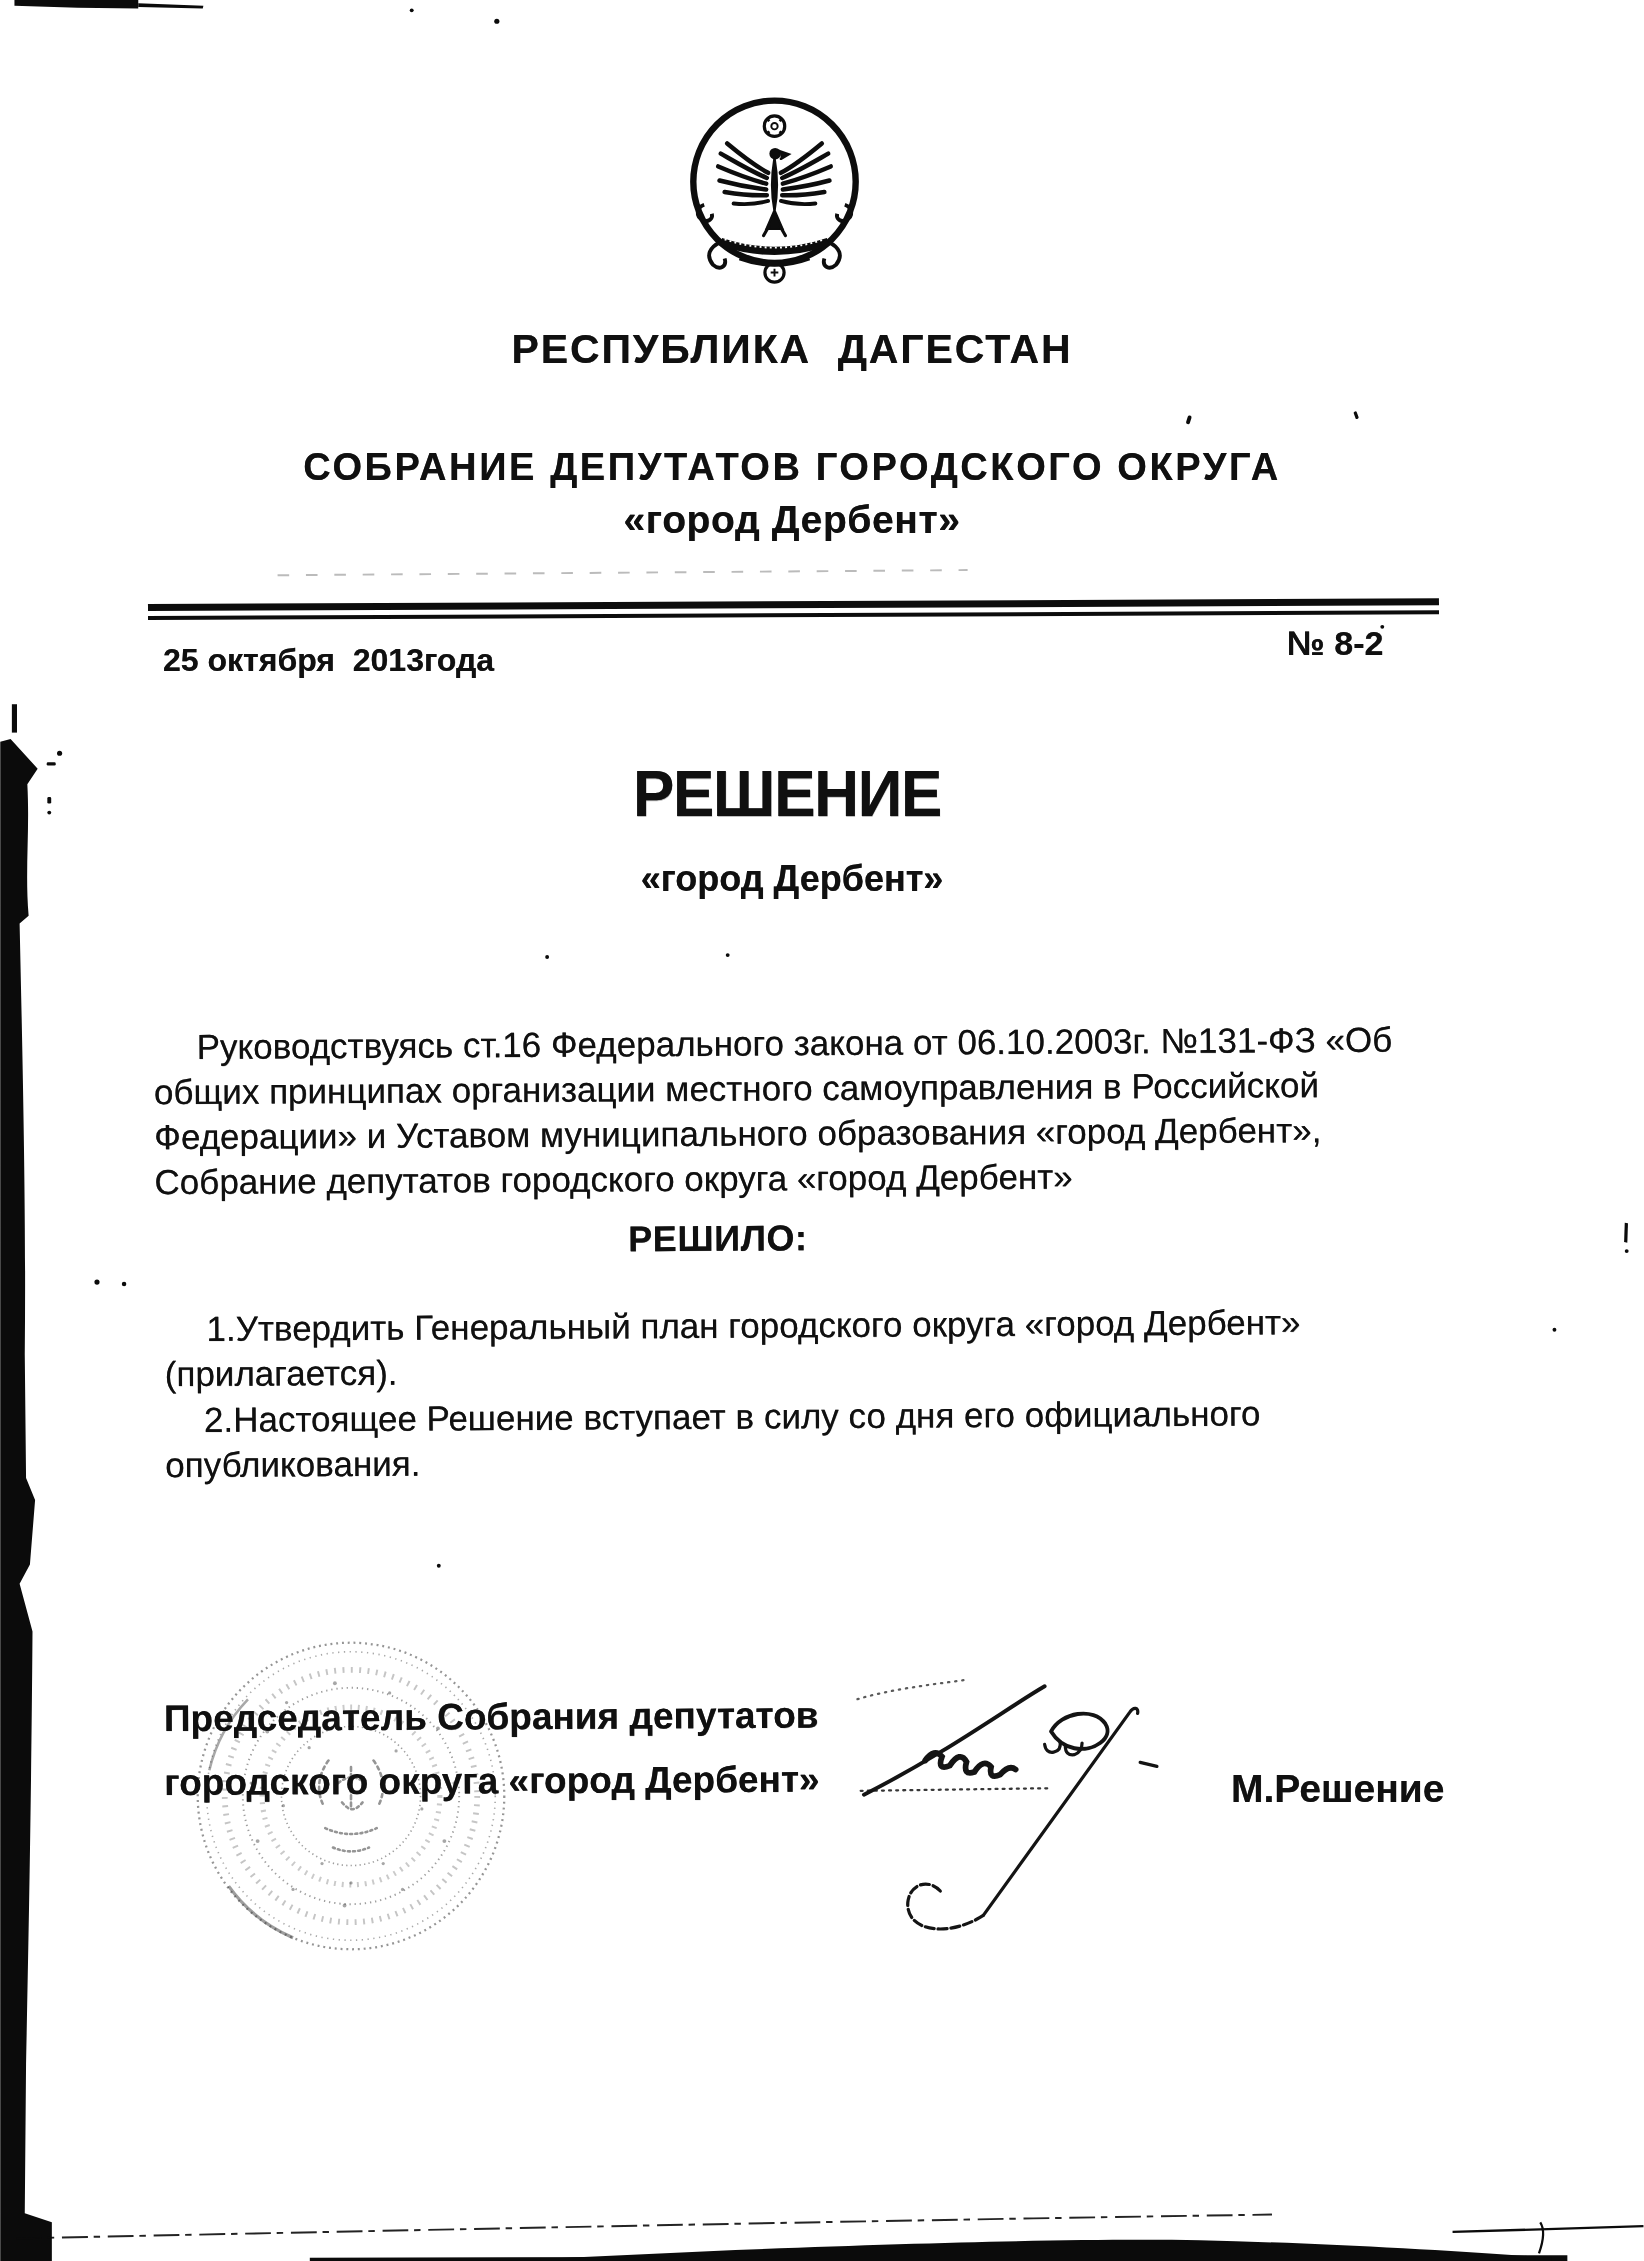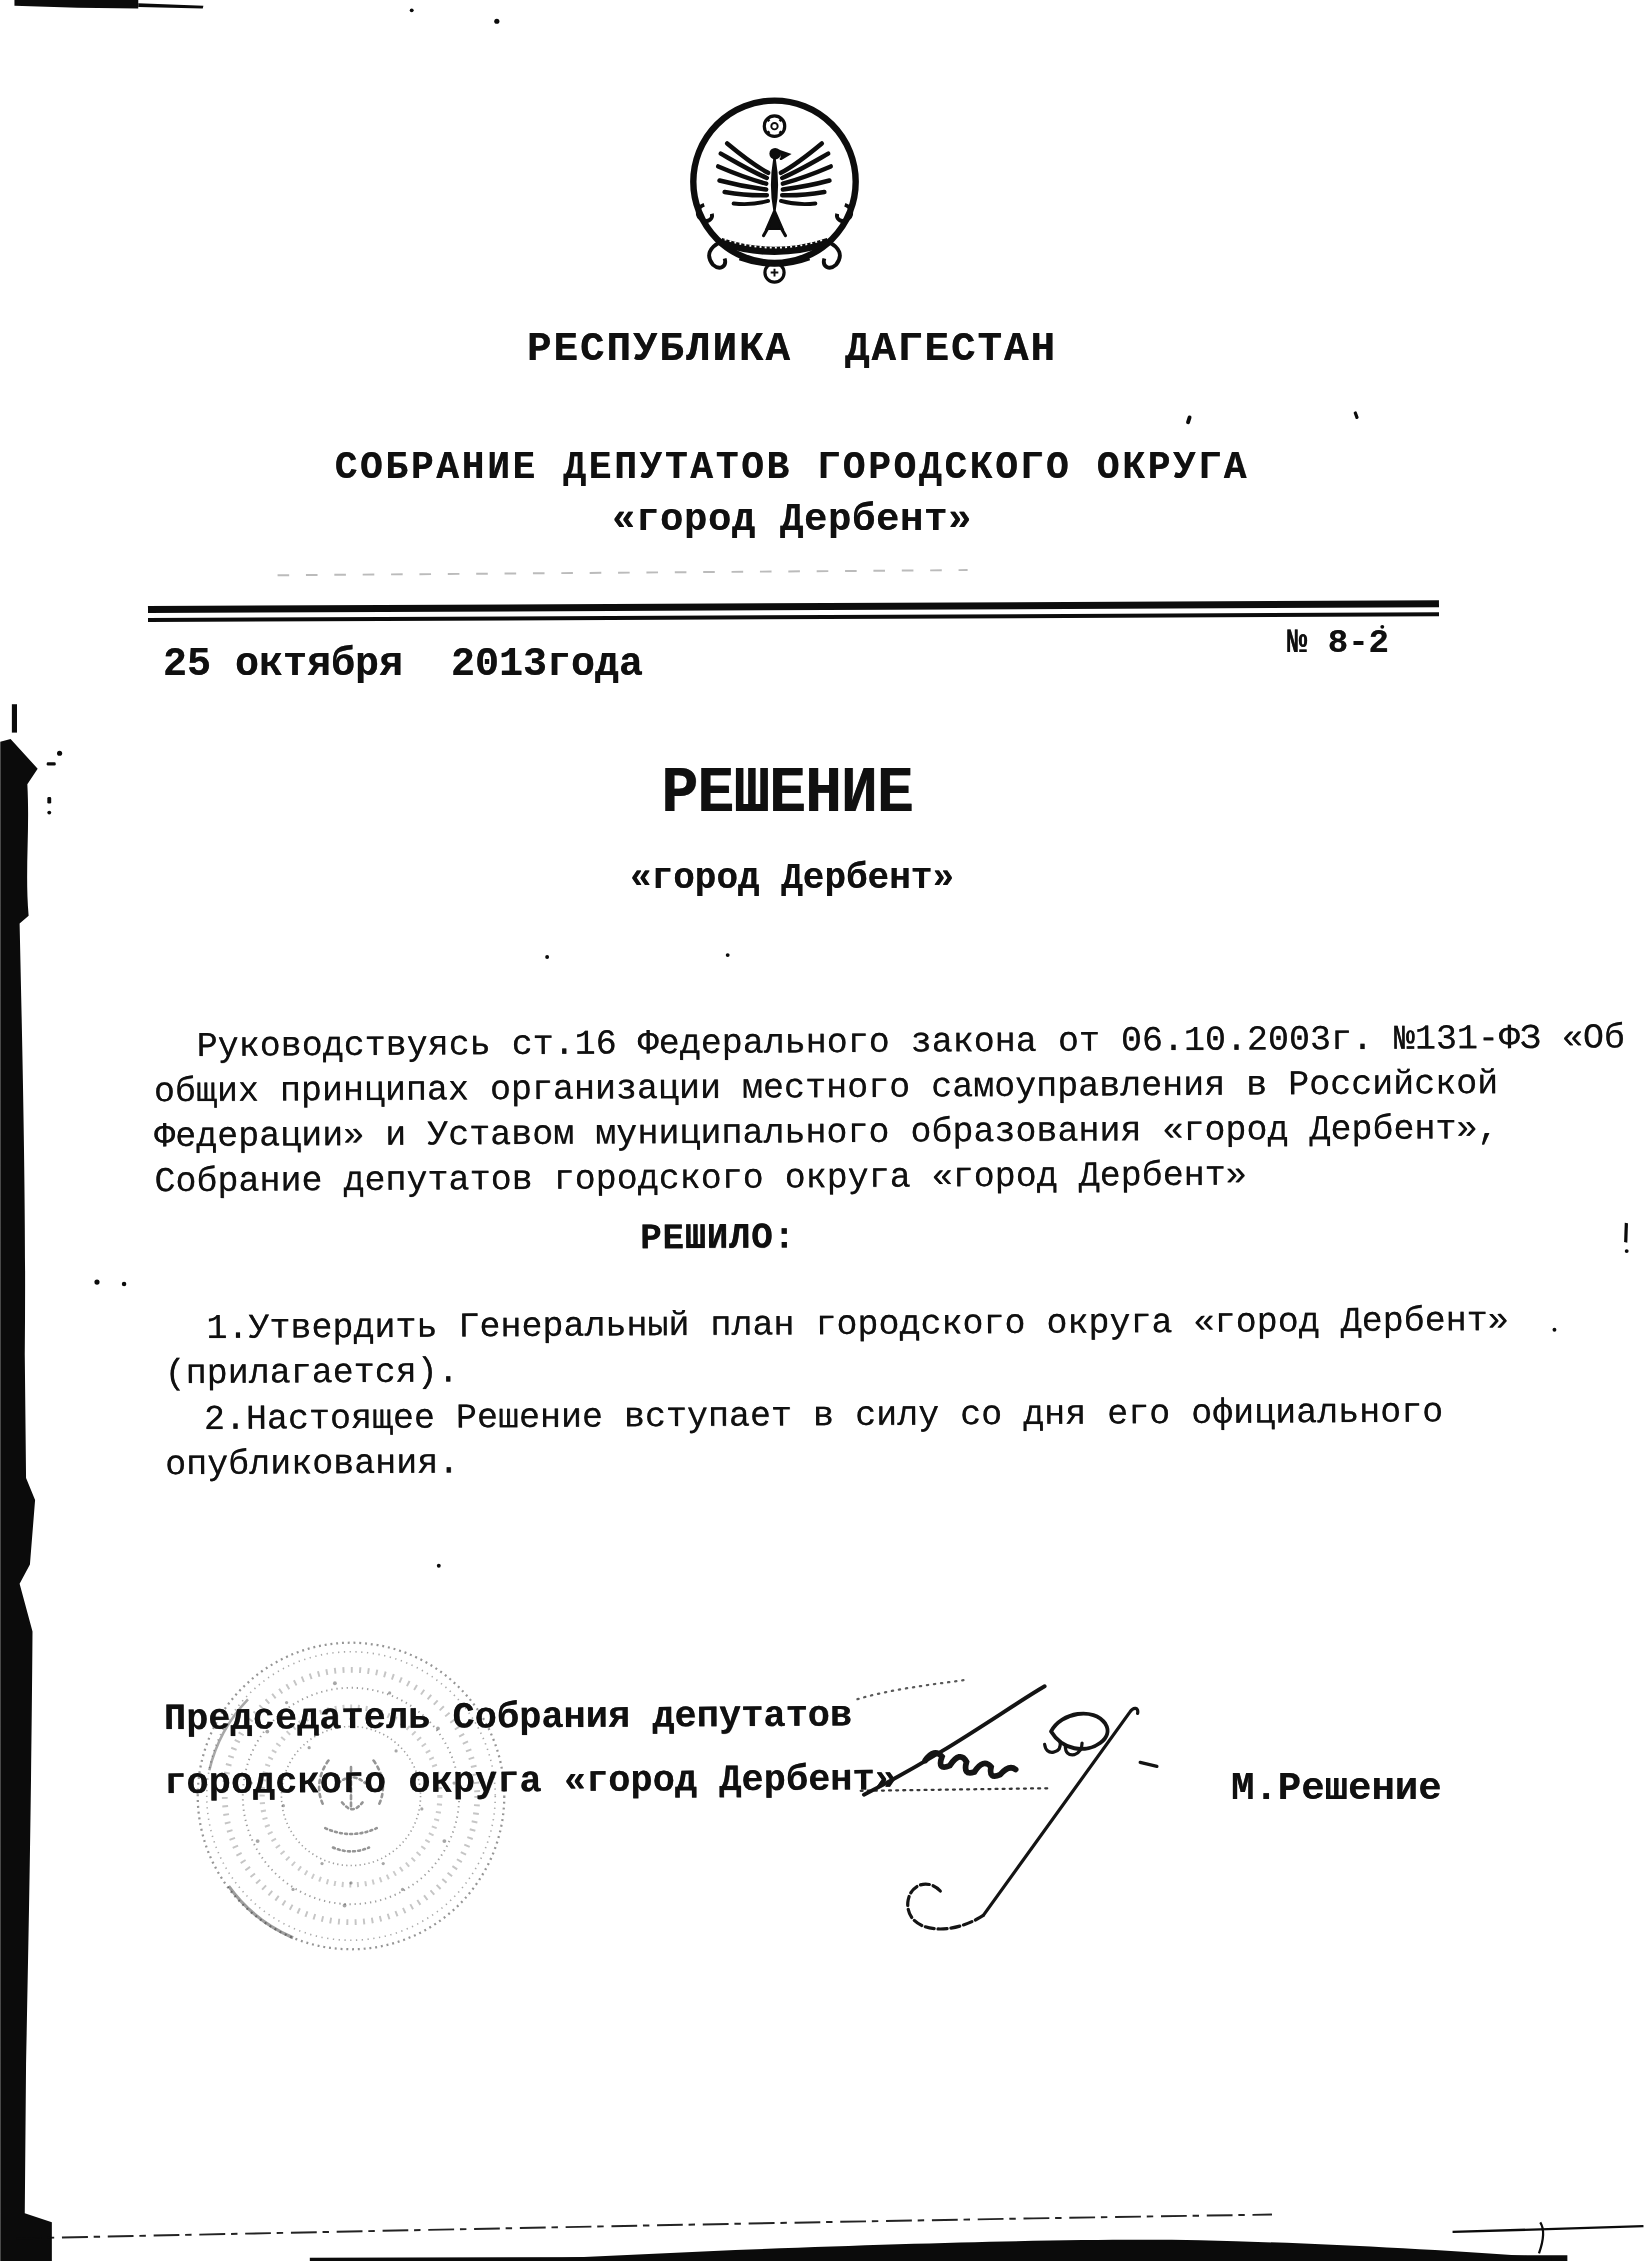--- a/index.html
+++ b/index.html
@@ -1,38 +1,38 @@
 <!DOCTYPE html>
 <html style="font-size:10.3px"><head>
 <meta charset="utf-8">
 <style>
   html,body{margin:0;padding:0;background:#e8e8e8;}
   .page{
     position:relative;
     width:1645px;height:2261px;
     background:#ffffff;
     overflow:hidden;
-    font-family:Liberation Mono, monospace;
+    font-family:Liberation Sans, sans-serif;
     color:#101010;
   }
   .abs{position:absolute;white-space:pre;}
   .ink{color:#101010;text-shadow:0 0 0.4px rgba(0,0,0,.55), 0.3px 0.3px 0.3px rgba(0,0,0,.25);}
   .b{font-weight:bold;}
   .ctr{left:0;width:1584px;text-align:center;}
   
   .republic{top:326px;font-size:41px;letter-spacing:1.9px;}
   .assembly1{top:446px;font-size:38px;letter-spacing:2.6px;}
   .assembly2{top:498px;font-size:39px;letter-spacing:0.6px;}
   
   .rule{left:148px;top:582px;width:1291px;transform:rotate(-0.25deg);transform-origin:left center;}
   .rule .bar1{height:7px;background:#0c0c0c;}
   .rule .gap{height:4.5px;}
   .rule .bar2{height:4.5px;background:#0c0c0c;}
   
-  .doc-date{left:163px;top:642px;font-size:40px;}
+  .doc-date{left:163px;top:642px;font-size:32px;}
   .doc-number{left:1287px;top:624px;font-size:34px;}
   
   .doctype{left:0;width:1574px;text-align:center;top:756px;font-size:62px;letter-spacing:-1.3px;transform:scaleY(1.06);transform-origin:center top;}
   .subject1{top:807px;font-size:36px;}
   .subject2{top:858px;font-size:36px;}
   
   .bodyblock{position:absolute;left:0;top:0;width:1645px;height:2261px;transform:rotate(-0.35deg);transform-origin:193px 1096px;}
   .bl{font-size:35px;}
   .bl1{left:197px;top:1027px;}
   .bl2{left:154px;top:1072px;}

